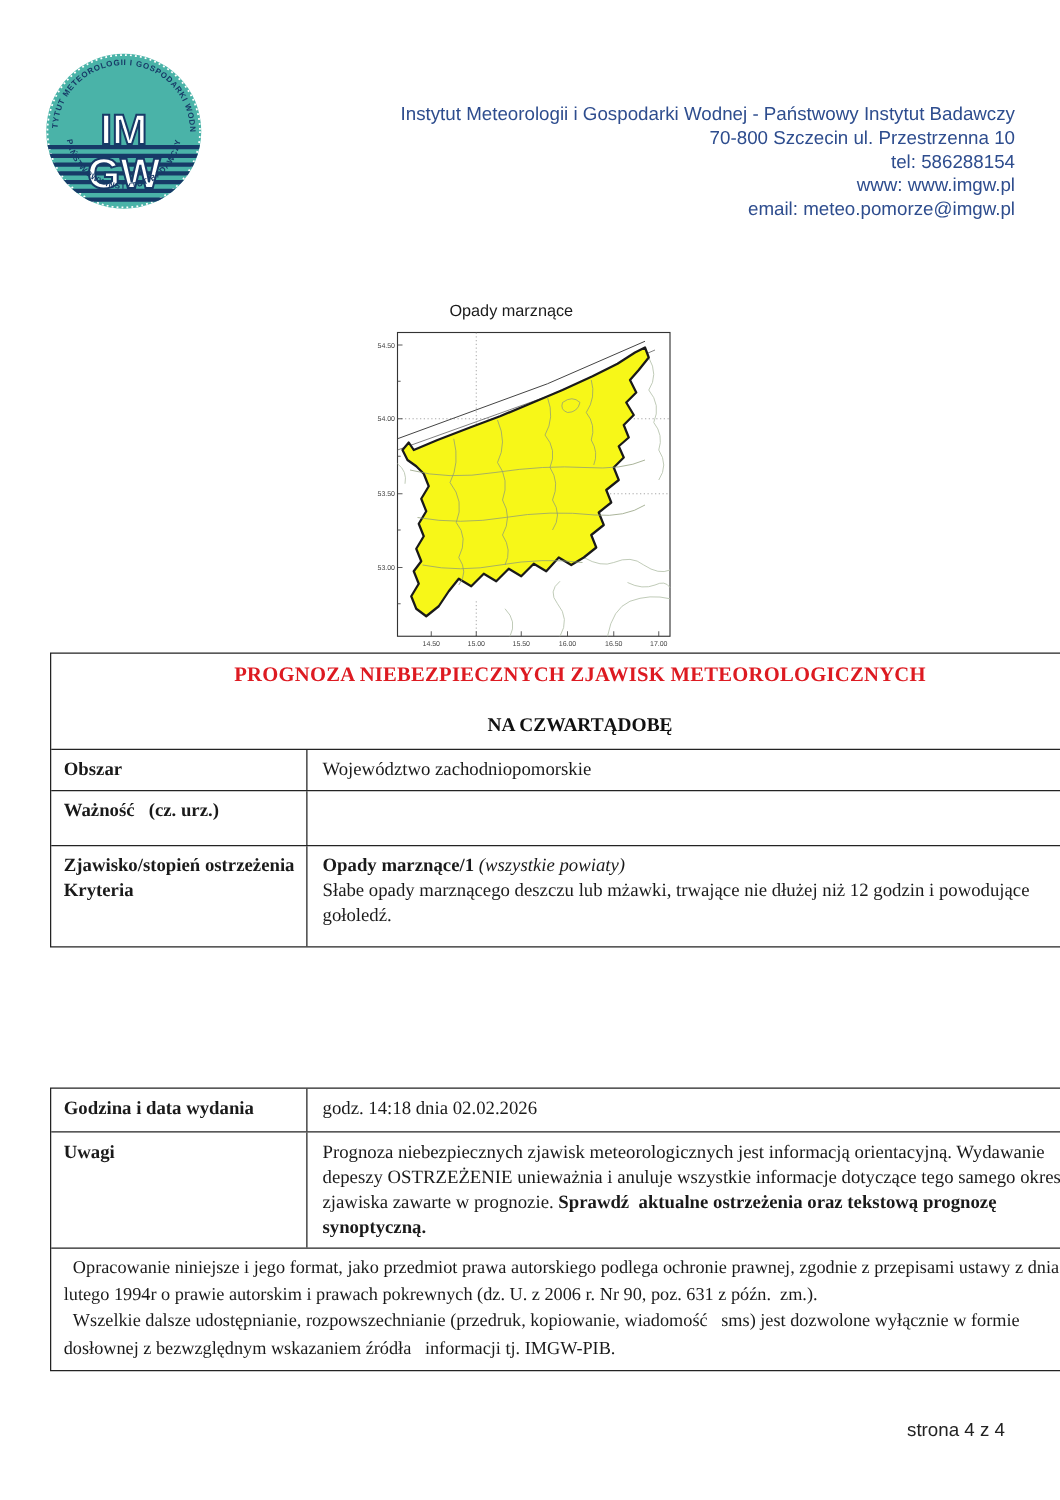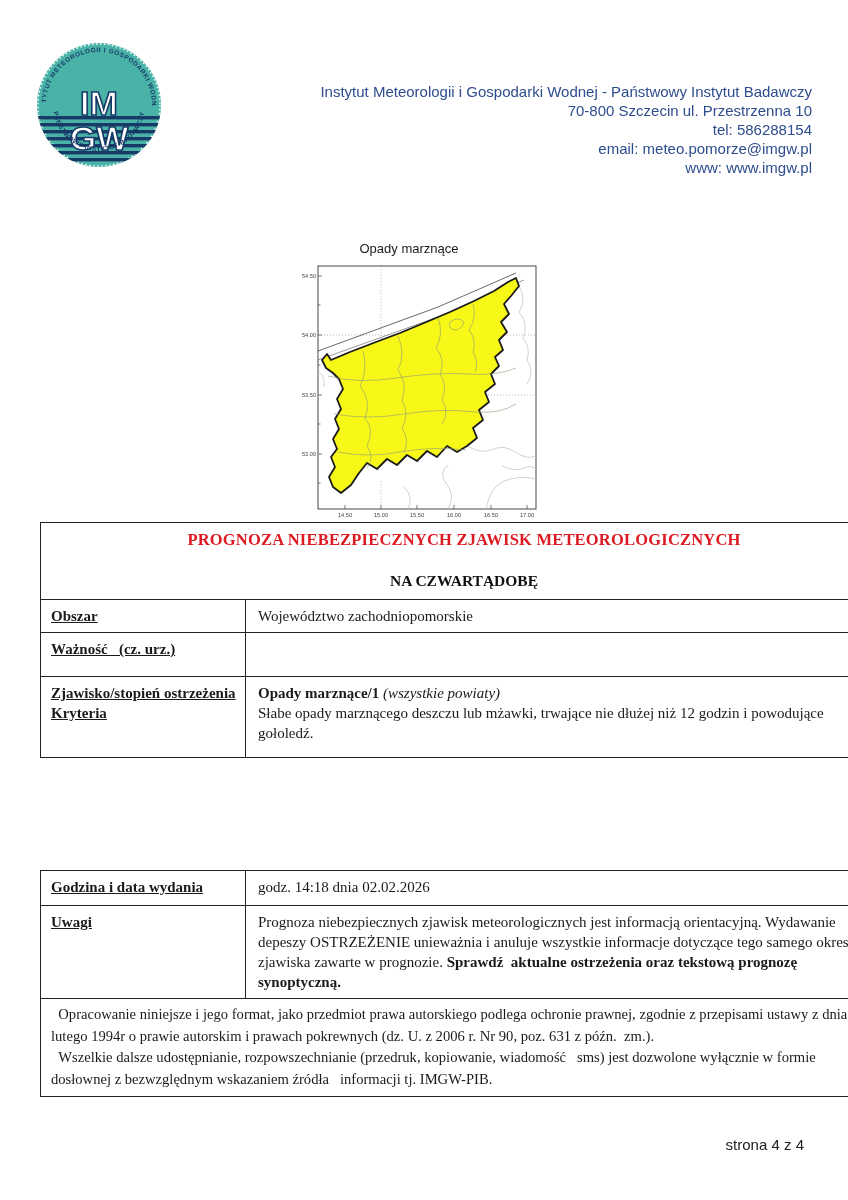--- a/index.html
+++ b/index.html
@@ -41,21 +41,21 @@
   .t-row:first-child { border-top:none; }
   .t-head {
     display:block; text-align:center; padding:7px 10px 8px 10px;
   }
   .t-head .l1 {
     color:#dd1a21; font-weight:bold; font-size:16.5px; letter-spacing:.2px;
   }
   .t-head .l2 { color:#111; font-weight:bold; font-size:15.5px; margin-top:21px; }
   .c-label {
     width:205px; flex:0 0 205px; border-right:1.3px solid #232323;
-    font-weight:bold; padding:6px 8px 6px 10px;text-decoration:underline;
+    font-weight:bold; padding:6px 8px 6px 10px;
   }
   .c-value { flex:1; padding:6px 10px 6px 12px; }
   .c-full { flex:1; padding:5px 10px 6px 10px; font-size:14.6px; line-height:21.5px; }
   .row-obszar   { min-height:30px; }
   .row-waznosc  { min-height:44px; }
   .row-zjawisko { min-height:81px; }
   .row-godzina  { min-height:34px; }
   .row-uwagi    { min-height:84px; }
   .row-copy     { min-height:70px; }
 
@@ -100,22 +100,22 @@
       <text font-family="Liberation Sans, sans-serif" font-size="6.4" font-weight="bold" fill="#173a67" letter-spacing="0.6">
         <textPath href="#arcBot" startOffset="50%" text-anchor="middle">PAŃSTWOWY INSTYTUT BADAWCZY</textPath>
       </text>
     </svg>
   </div>
 
   <div class="org-header">
     <div>Instytut Meteorologii i Gospodarki Wodnej - Państwowy Instytut Badawczy</div>
     <div>70-800 Szczecin ul. Przestrzenna 10</div>
     <div>tel: 586288154</div>
+    <div>www: www.imgw.pl</div>
     <div>email: meteo.pomorze@imgw.pl</div>
-    <div>www: www.imgw.pl</div>
   </div>
 
   <div class="map-title">Opady marznące</div>
 
   <div class="map-wrap">
     <svg width="260" height="268" viewBox="0 0 260 268">
 
       <rect x="30" y="10" width="218" height="243" fill="#ffffff" stroke="#333" stroke-width="0.9"></rect>
 
       <line x1="30" y1="79" x2="248" y2="79" stroke="#777" stroke-width="0.5" stroke-dasharray="1,2"></line>

